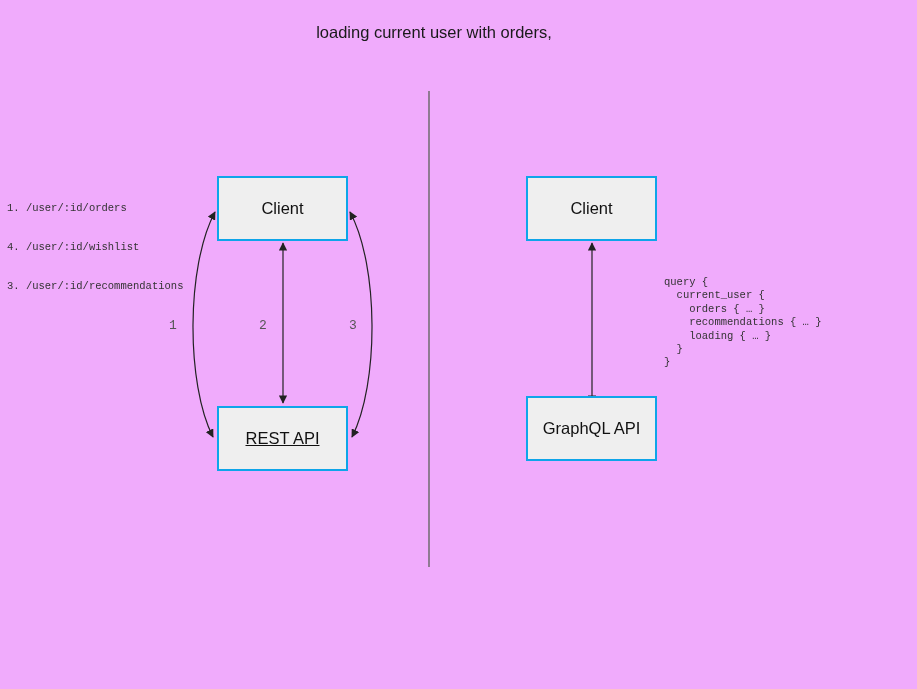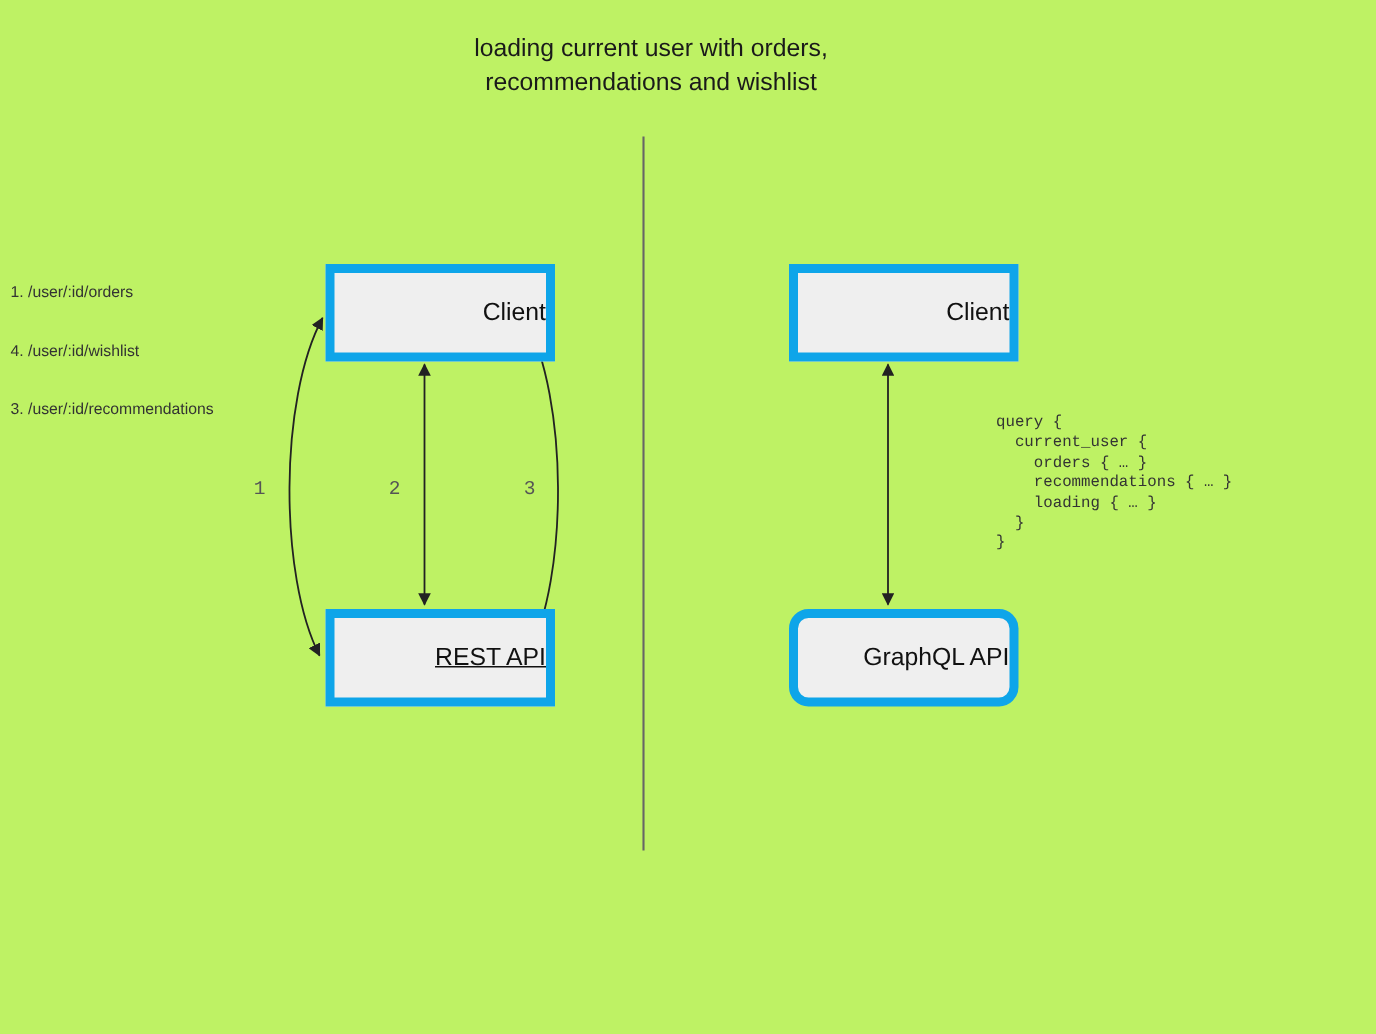--- a/index.html
+++ b/index.html
@@ -4,21 +4,21 @@
 <style>
   html, body {
     margin: 0;
     padding: 0;
     background: #ffffff;
   }
   .canvas {
     position: relative;
     width: 917px;
     height: 689px;
-    background: #bef264;
+    background: #f0abfc;
     overflow: hidden;
     font-family: "Liberation Sans", sans-serif;
     color: #1a1a1a;
   }
   svg.arrow-layer {
     position: absolute;
     left: 0;
     top: 0;
     width: 917px;
     height: 689px;
@@ -29,41 +29,41 @@
     left: 0;
     top: 21px;
     width: 868px;
     text-align: center;
     font-size: 16.5px;
     line-height: 23px;
     color: #1a1a1a;
   }
   .node-box {
     position: absolute;
-    width: 153px;
+    width: 131px;
     height: 65px;
     background: #efefef;
-    border: 6px solid #0ea5e9;
+    border: 2px solid #0ea5e9;
     box-sizing: border-box;
     display: flex;
     align-items: center;
-    justify-content: flex-end;
+    justify-content: center;
     font-size: 16.5px;
     color: #111111;
   }
   .box-client-left  { left: 217px; top: 176px; }
   .box-rest-api     { left: 217px; top: 406px; text-decoration: underline; }
   .box-client-right { left: 526px; top: 176px; }
-  .box-graphql-api  { left: 526px; top: 406px; border-radius: 13px; }
+  .box-graphql-api  { left: 526px; top: 396px; }
 
   .endpoints {
     position: absolute;
     left: 7px;
-    top: 163px;
-    font-family: Liberation Sans, sans-serif;
+    top: 176px;
+    font-family: Liberation Mono, monospace;
     font-size: 10.5px;
     line-height: 13px;
     color: #333333;
     white-space: pre;
   }
   .arrow-num {
     position: absolute;
     width: 14px;
     text-align: center;
     font-family: "Liberation Mono", monospace;
@@ -104,21 +104,20 @@
 
     <line x1="283" y1="243" x2="283" y2="403" stroke="#222222" stroke-width="1.2" marker-start="url(#ah)" marker-end="url(#ah)"></line>
 
     <path d="M 350 212 C 379 266, 379 384, 352 437" fill="none" stroke="#222222" stroke-width="1.2" marker-start="url(#ah)" marker-end="url(#ah)"></path>
 
     <line x1="592" y1="243" x2="592" y2="403" stroke="#222222" stroke-width="1.2" marker-start="url(#ah)" marker-end="url(#ah)"></line>
   </svg>
 
   <div class="title">
     <div>loading current user with orders,</div>
-    <div>recommendations and wishlist</div>
   </div>
 
   <div class="endpoints">
     <div>1. /user/:id/orders</div>
     <div>4. /user/:id/wishlist</div>
     <div>3. /user/:id/recommendations</div>
   </div>
 
   <div class="node-box box-client-left">
     <span>Client</span>

